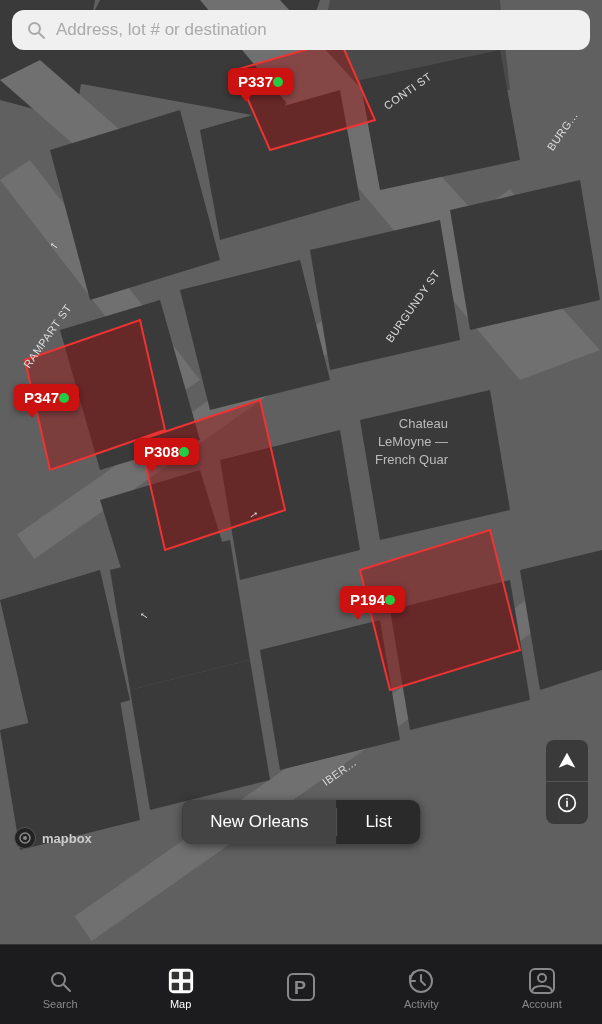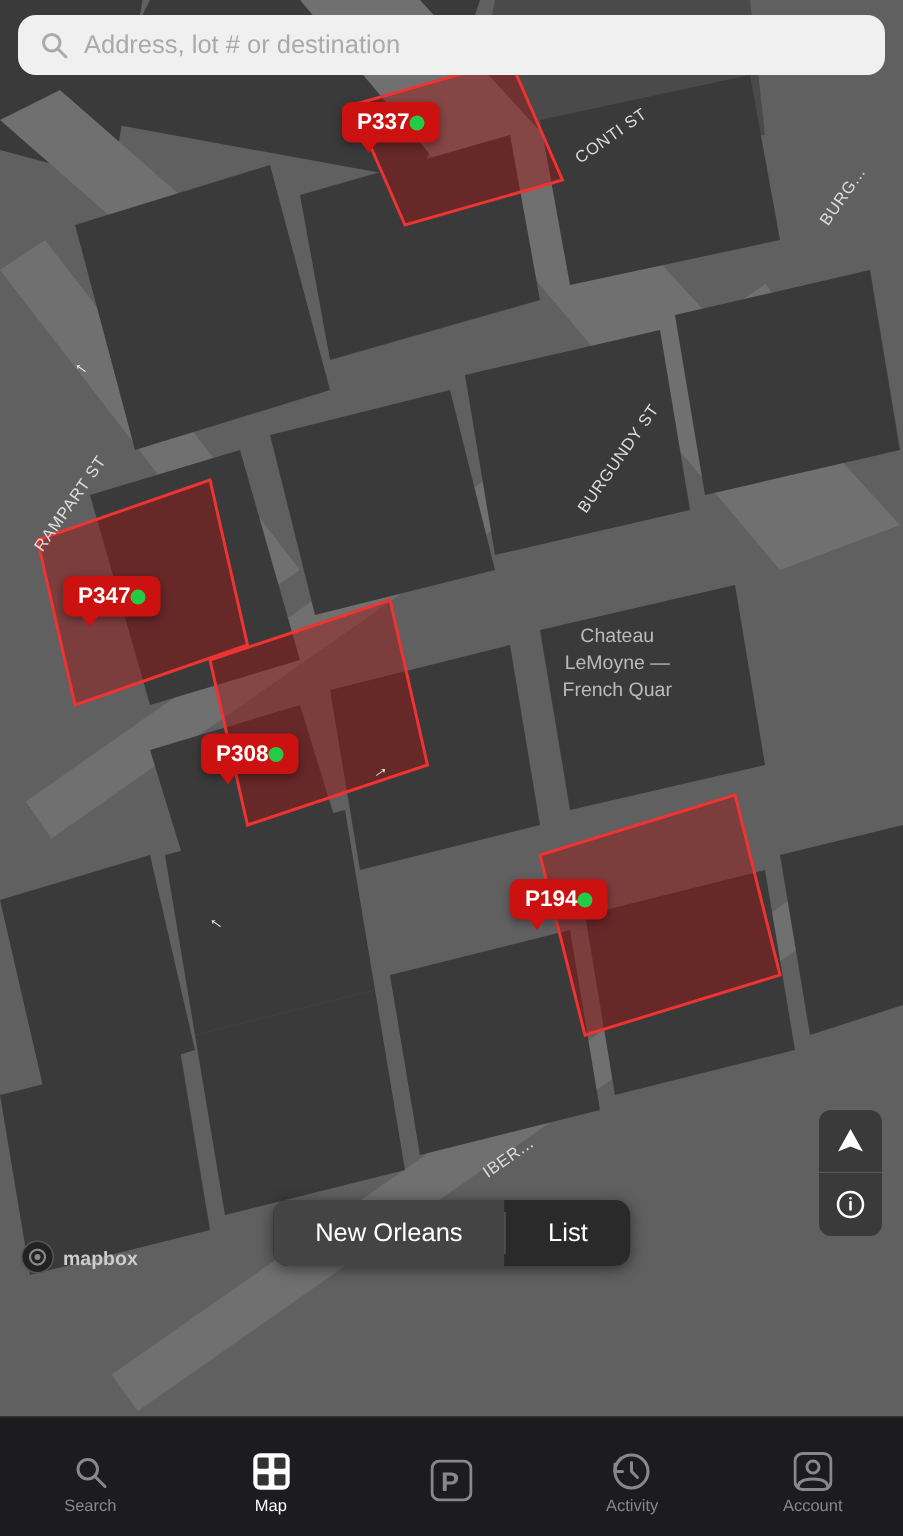--- a/index.html
+++ b/index.html
@@ -229,21 +229,21 @@
       letter-spacing: 0.5px;
       pointer-events: none;
       white-space: nowrap;
     }
 
     
     .poi-label {
       position: absolute;
       color: #bbb;
       font-size: 13px;
-      text-align: center;
+      text-align: right;
       pointer-events: none;
       line-height: 1.4;
     }
   </style>
 </head>
 <body>
 
 <div class="search-bar">
   <div class="search-input-container">
     <svg class="search-icon-svg" width="20" height="20" viewBox="0 0 20 20" fill="none">
@@ -317,26 +317,26 @@
   <div class="poi-label" style="top:415px; left:375px;">
     Chateau<br>LeMoyne —<br>French Quar
   </div>
 
   
   <div class="parking-marker" style="position:absolute; top:68px; left:228px;">
     <span>P337</span>
     <div class="green-dot"></div>
   </div>
 
-  <div class="parking-marker" style="position:absolute; top:384px; left:14px;margin-left:28px;">
+  <div class="parking-marker" style="position:absolute; top:384px; left:14px;">
     <span>P347</span>
     <div class="green-dot"></div>
   </div>
 
-  <div class="parking-marker" style="position:absolute; top:489px; left:134px;">
+  <div class="parking-marker" style="position:absolute; top:438px; left:134px;">
     <span>P308</span>
     <div class="green-dot"></div>
   </div>
 
   <div class="parking-marker" style="position:absolute; top:586px; left:340px;">
     <span>P194</span>
     <div class="green-dot"></div>
   </div>
 
   

